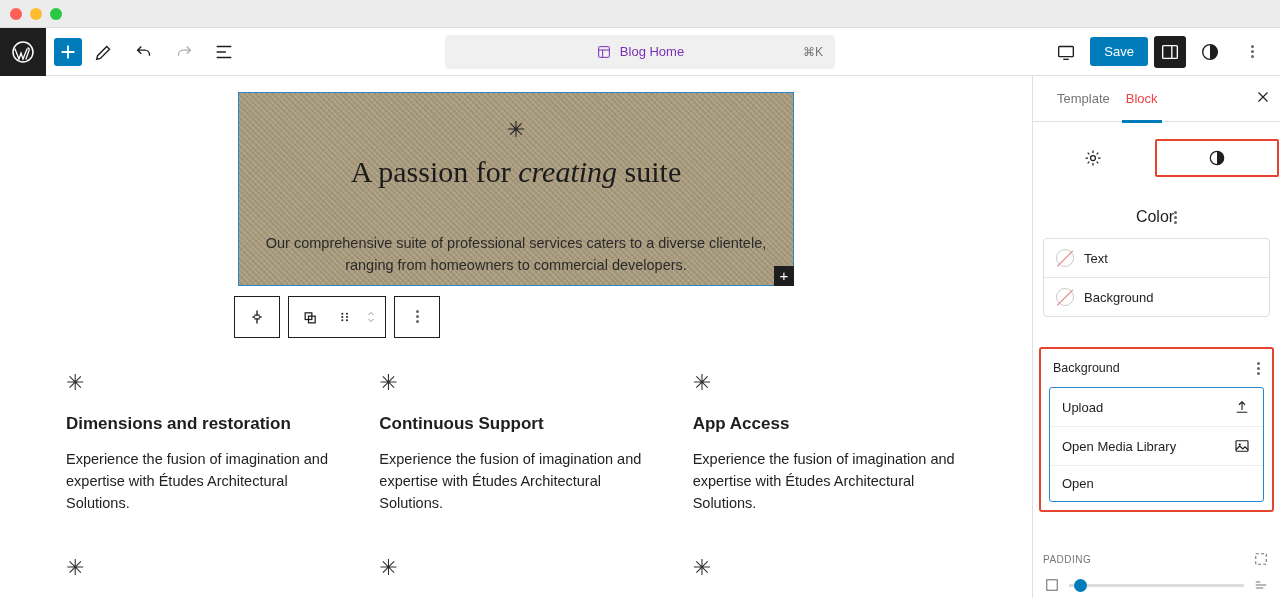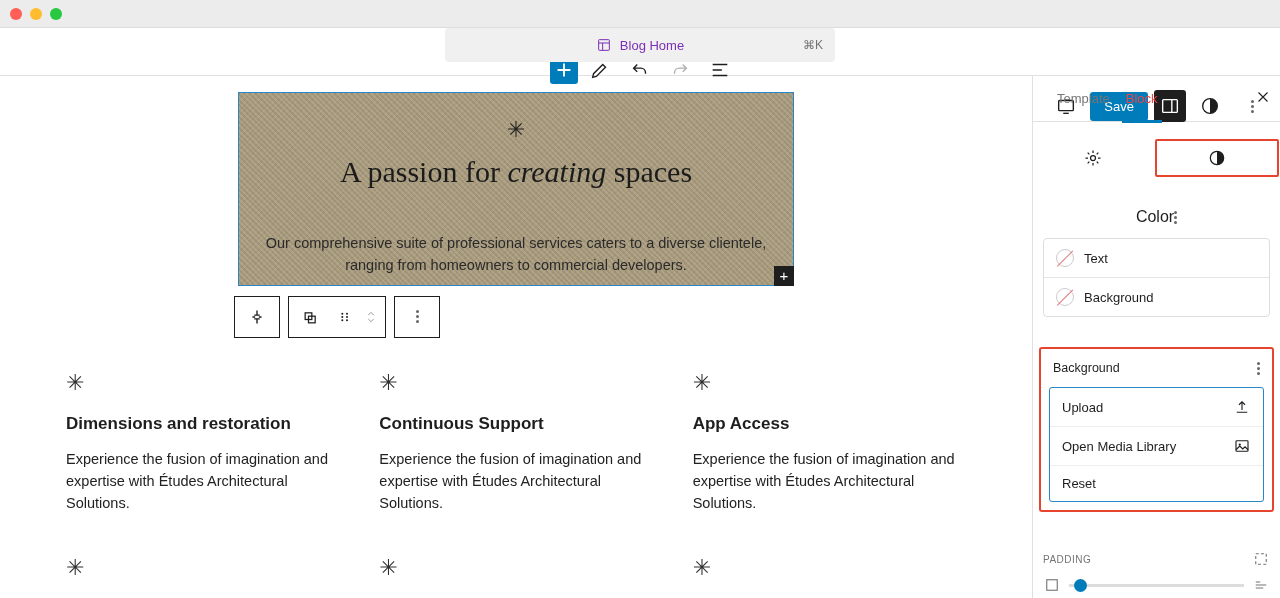--- a/index.html
+++ b/index.html
@@ -5,21 +5,21 @@
 * { box-sizing: border-box; margin: 0; padding: 0; }
 body { font-family: -apple-system, BlinkMacSystemFont, "Segoe UI", sans-serif; font-size: 13px; color: #1e1e1e; background: #fff; overflow: hidden; }
 .window { width: 1280px; height: 598px; display: flex; flex-direction: column; }
 .titlebar { height: 28px; background: #ececec; display: flex; align-items: center; padding-left: 10px; border-bottom: 1px solid #ddd; }
 .traffic { display: flex; gap: 8px; }
 .dot { width: 12px; height: 12px; border-radius: 50%; }
 .dot.red { background: #ff5f57; }
 .dot.yellow { background: #febc2e; }
 .dot.green { background: #28c840; }
 
-.topbar { height: 48px; display: flex; align-items: center; border-bottom: 1px solid #e0e0e0; position: relative; flex-direction: column; }
+.topbar { height: 48px; display: flex; align-items: center; border-bottom: 1px solid #e0e0e0; position: relative; }
 .wp-logo { width: 46px; height: 48px; background: #1e1e1e; display: flex; align-items: center; justify-content: center; }
 .wp-logo svg { width: 24px; height: 24px; }
 .toolbar-left { display: flex; align-items: center; gap: 4px; padding-left: 8px; }
 .icon-btn { width: 36px; height: 36px; display: flex; align-items: center; justify-content: center; border-radius: 2px; cursor: pointer; background: transparent; border: none; }
 .icon-btn.primary { background: #007cba; color: #fff; width: 28px; height: 28px; border-radius: 3px; }
 .icon-btn svg { width: 22px; height: 22px; }
 .command-center { position: absolute; left: 50%; transform: translateX(-50%); display: flex; align-items: center; background: #f0f0f0; border-radius: 4px; height: 34px; padding: 0 14px; gap: 8px; min-width: 390px; justify-content: center; }
 .command-center .label { color: #7b2fb6; font-size: 13px; }
 .command-center .shortcut { position: absolute; right: 12px; color: #757575; font-size: 12px; }
 .toolbar-right { margin-left: auto; display: flex; align-items: center; gap: 6px; padding-right: 10px; }
@@ -159,21 +159,21 @@
             <span></span>
           </div>
       </button>
     </div>
   </div>
 
   <div class="main">
     <div class="canvas">
       <div class="hero">
         <div class="asterisk asterisk-glyph">✳</div>
-        <h1><span>A passion for </span><em>creating</em><span> spaces</span></h1>
+        <h1><span>A passion for </span><em>creating</em><span> suite</span></h1>
         <p>Our comprehensive suite of professional services caters to a diverse clientele, ranging from homeowners to commercial developers.</p>
         <div class="add-block">+</div>
       </div>
 
       <div class="block-toolbar">
         <div class="bt-group">
           <div class="bt-btn">
             <svg width="22" height="22" viewBox="0 0 24 24">
                 <path d="M12 5v5M12 14v5M7 12h3M14 12h3M9 10h6M9 14h6" stroke="#1e1e1e" stroke-width="1.5"></path>
               </svg>
@@ -308,21 +308,21 @@
           </div>
           <div class="menu-item">
             <span>Open Media Library</span>
             <svg width="18" height="18" viewBox="0 0 24 24">
                 <rect x="4" y="5" width="16" height="14" rx="1" stroke="#1e1e1e" stroke-width="1.5" fill="none"></rect>
                 <circle cx="9" cy="10" r="1.5" fill="#1e1e1e"></circle>
                 <path d="M4 17l5-5 4 4 3-3 4 4" stroke="#1e1e1e" stroke-width="1.5" fill="none"></path>
               </svg>
           </div>
           <div class="menu-item">
-            <span>Reset</span>
+            <span>Open</span>
           </div>
         </div>
       </div>
 
       <div class="dim-panel">
         <div class="padding-label">
           <span>PADDING</span>
           <svg width="18" height="18" viewBox="0 0 24 24">
               <rect x="5" y="5" width="14" height="14" stroke="#757575" stroke-width="1.5" fill="none" stroke-dasharray="4 3"></rect>
             </svg>

